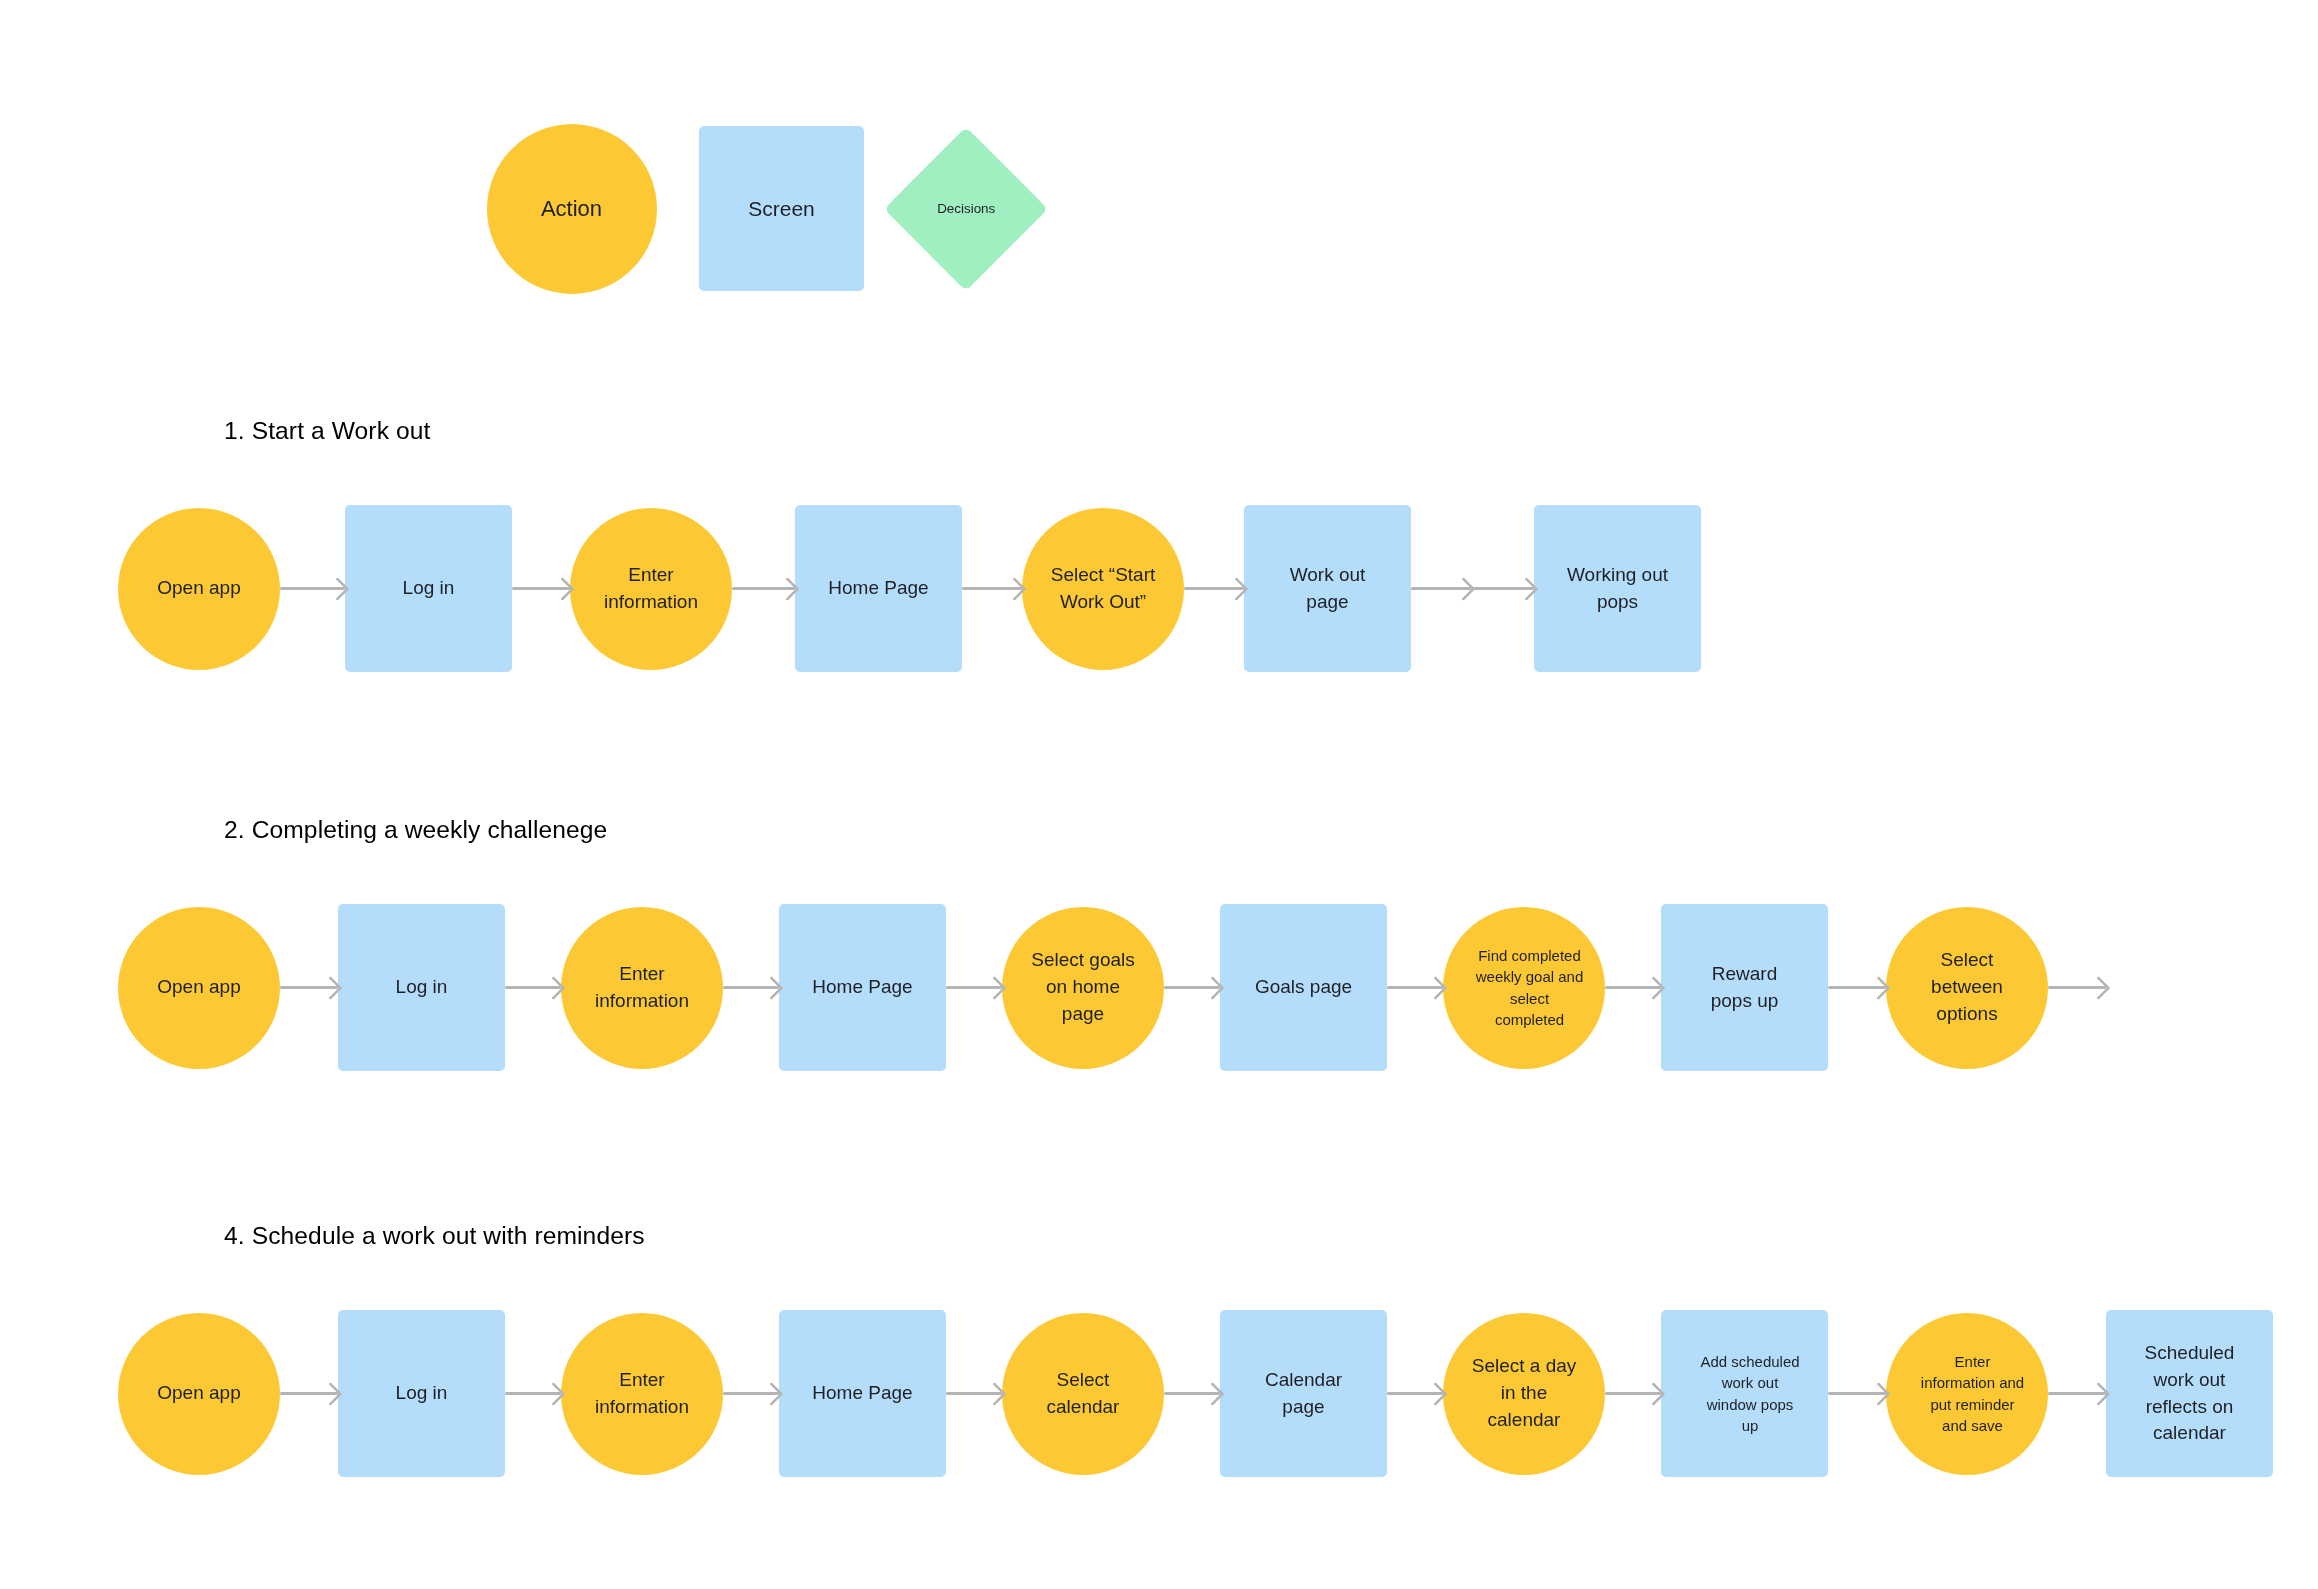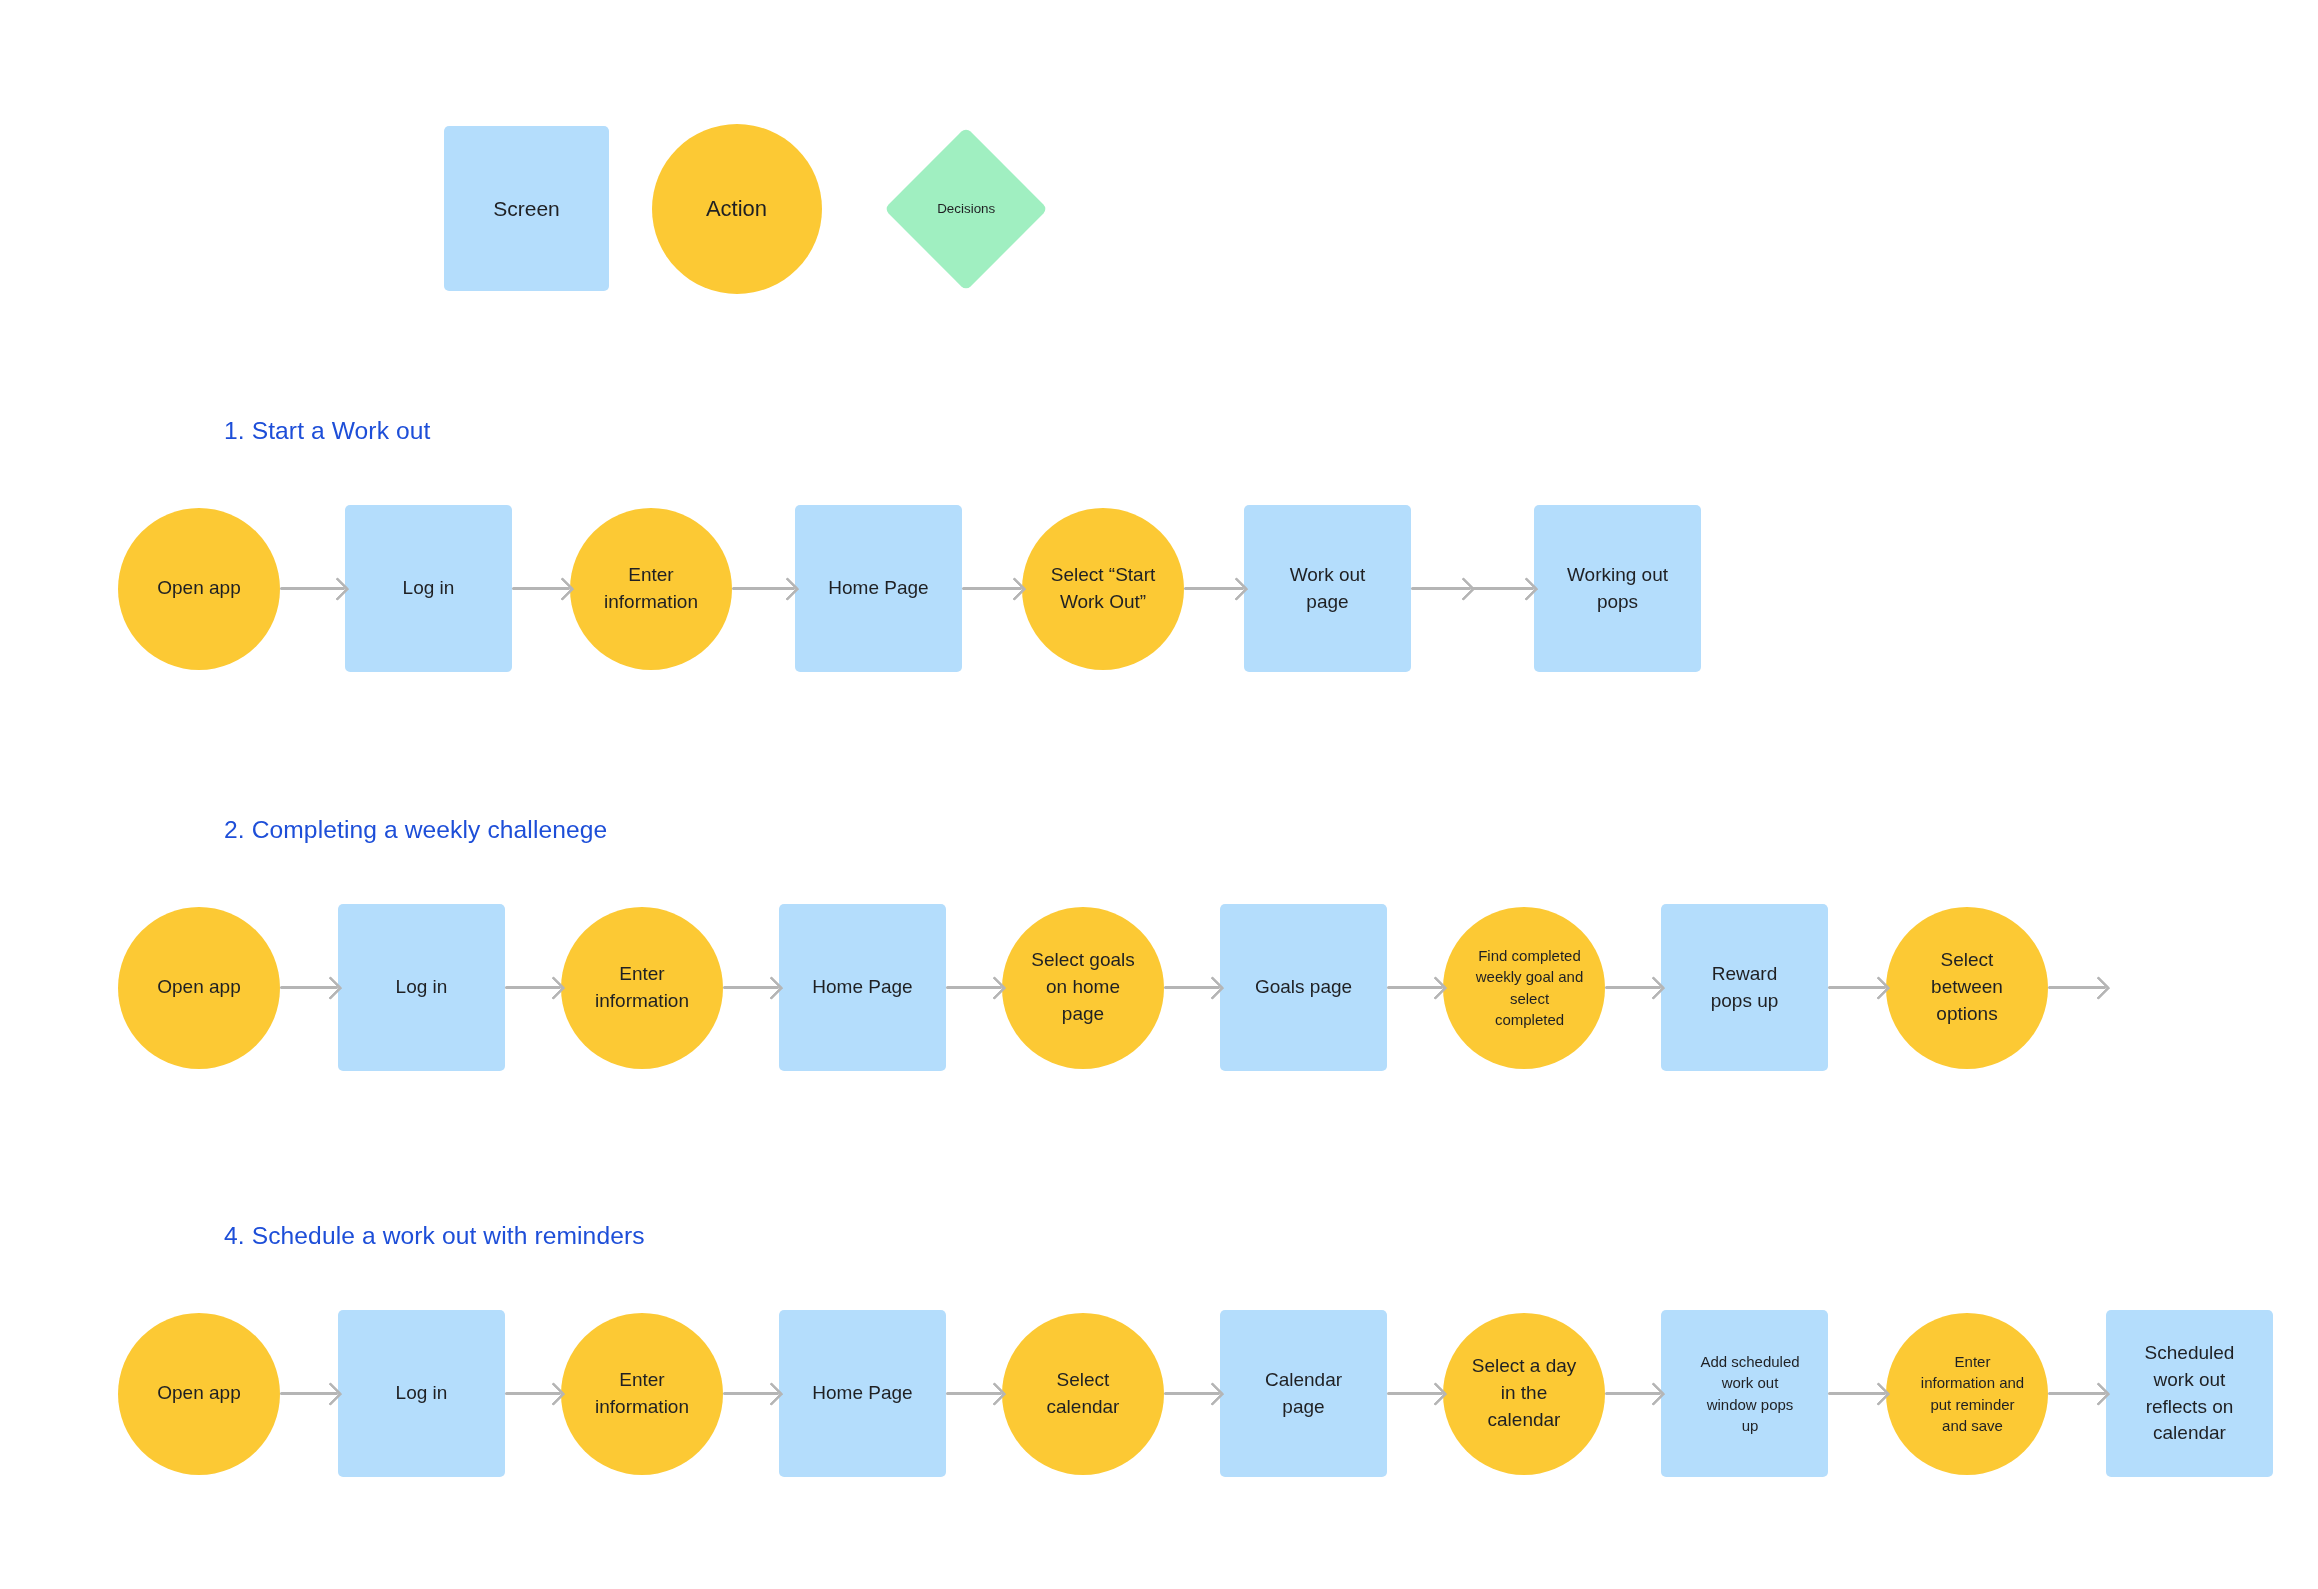--- a/index.html
+++ b/index.html
@@ -91,21 +91,21 @@
   #section-2 { top: 816px; }
   #section-3 { top: 1222px; }
 
   .section-title {
     position: absolute;
     left: 224px;
     top: 0;
     font-size: 24.6px;
     font-weight: 400;
     letter-spacing: 0.1px;
-    color: #1d4ed8;
+    color: #000000;
     white-space: nowrap;
   }
 
   .flow-row {
     position: absolute;
     top: 74px;
     left: 118px;
     display: flex;
     align-items: center;
     height: 195px;
@@ -146,28 +146,28 @@
     transform: translateY(-50%) rotate(45deg);
     border-top: 3.7px solid #b5b5b5;
     border-right: 3.7px solid #b5b5b5;
     border-radius: 1.4px;
   }
 </style>
 </head>
 <body>
 
 <div id="legend">
+    <div class="legend-slot legend-slot-action">
+      <div class="node shape-action legend-action">
+        <span class="node-label">Action</span>
+      </div>
+    </div>
     <div class="legend-slot legend-slot-screen">
       <div class="node shape-screen legend-screen">
         <span class="node-label">Screen</span>
-      </div>
-    </div>
-    <div class="legend-slot legend-slot-action">
-      <div class="node shape-action legend-action">
-        <span class="node-label">Action</span>
       </div>
     </div>
     <div class="legend-slot legend-slot-decision">
       <div class="node shape-decision legend-decision">
         <span class="node-label">Decisions</span>
       </div>
     </div>
   </div>
 
 <div class="flow-section" id="section-1">

